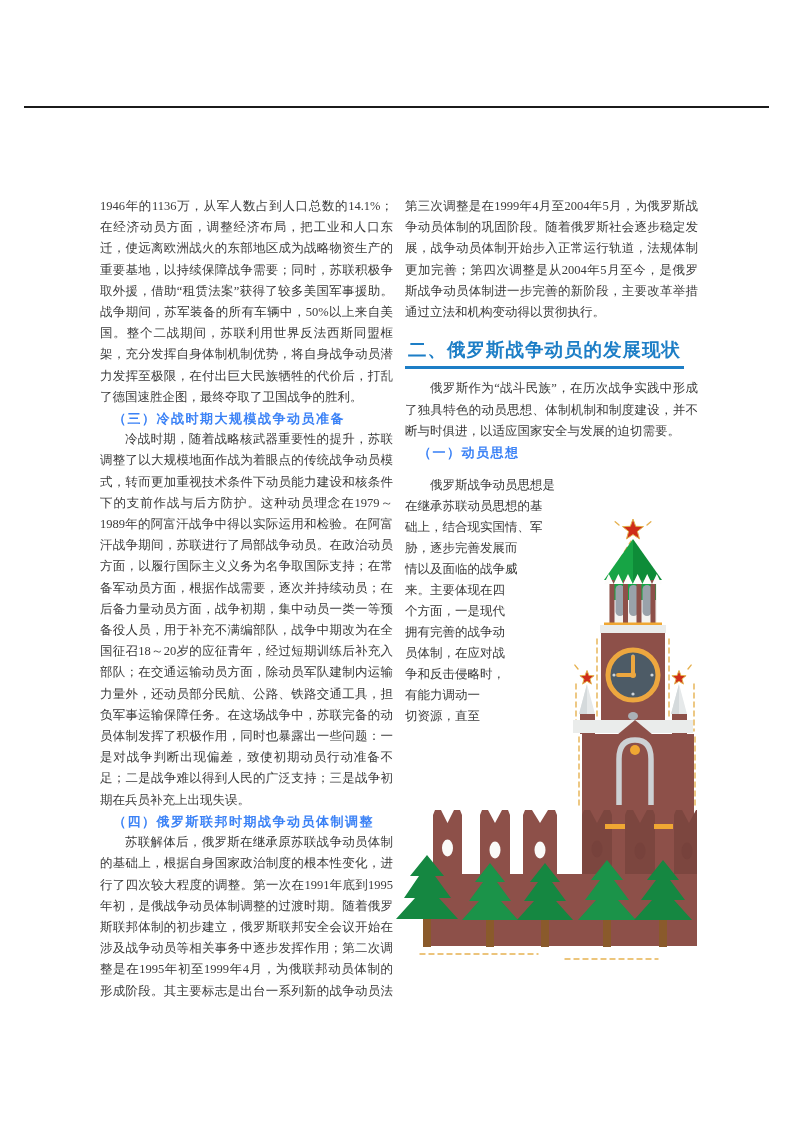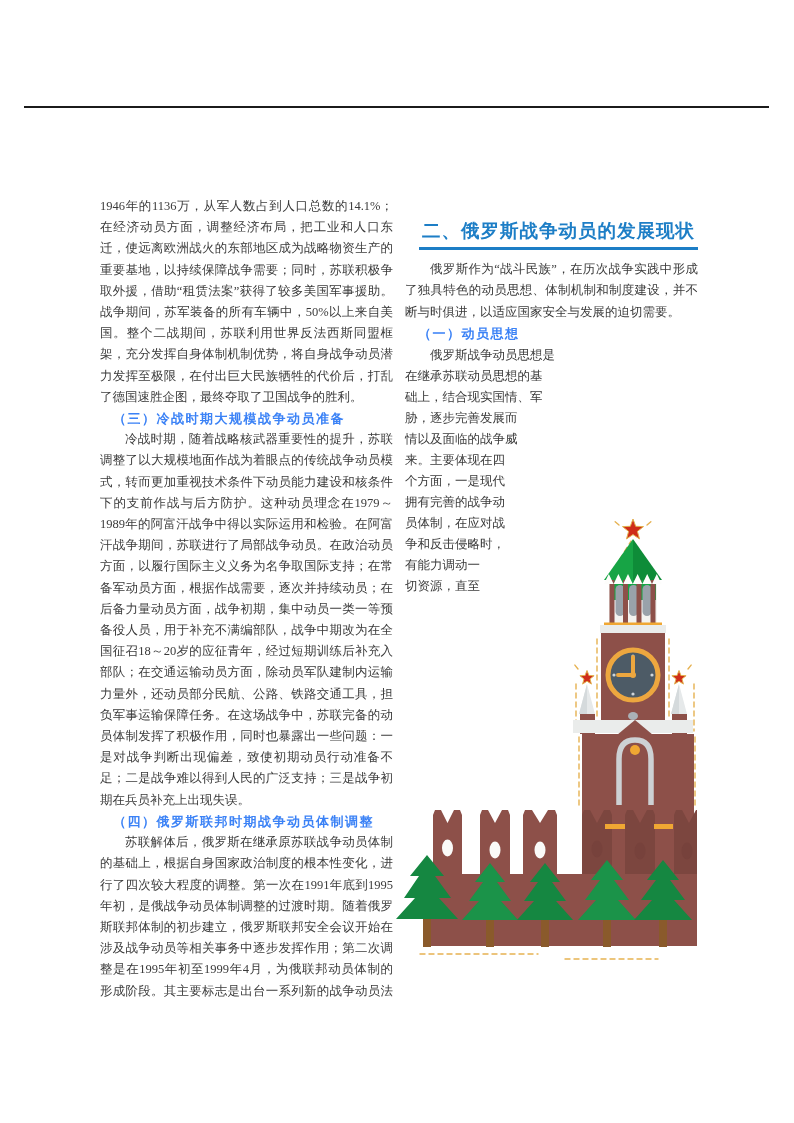--- a/index.html
+++ b/index.html
@@ -7,25 +7,25 @@
          font-family:"Liberation Serif", serif;color:#3a3a3a;}
   .top-rule{position:absolute;left:24px;top:106px;width:745px;height:2px;background:#1b1b1b;}
   .col{position:absolute;top:196px;width:293px;font-size:12.5px;line-height:21.2px;
        text-align:justify;text-justify:inter-ideograph;}
   .col-left{left:100px;}
   .col-right{left:405px;}
   p.body{margin:0;text-indent:25px;}
   p.body.noindent{text-indent:0;}
   h3.sub{font-family:"Liberation Sans",sans-serif;font-weight:bold;color:#3b82f6;
          font-size:13px;letter-spacing:1.5px;line-height:21.2px;margin:0;padding-left:13px;}
-  .section-wrap{text-align:right;margin:24px 0 9px 0;}
+  .section-wrap{text-align:left;margin:16px 0 9px 0;}
   h2.section{display:inline-block;margin:0;font-family:"Liberation Sans",sans-serif;
              font-weight:bold;color:#1d7ec6;font-size:18.5px;letter-spacing:1px;
              border-bottom:3px solid #1d7ec6;padding:0 3px 6px 3px;}
-  .wrap-block{margin-top:1px;}
+  .wrap-block{margin-top:12px;}
   .wrap-line{white-space:nowrap;line-height:21px;height:21px;}
   .wrap-line.first{text-indent:25px;}
   .kremlin{position:absolute;left:390px;top:517px;width:320px;height:470px;}
   .footer{position:absolute;top:1012px;right:52px;display:flex;align-items:center;gap:28px;
           font-family:"Liberation Sans",sans-serif;}
   .issue{font-size:11px;color:#8d8d8d;letter-spacing:1px;}
   .sep{width:1px;height:15px;background:#9a9a9a;}
   .mag{font-size:14.5px;font-weight:bold;color:#3f3f3f;letter-spacing:2px;}
   .pagenum{font-size:26px;color:#7f1d1d;}
 </style>
@@ -38,20 +38,21 @@
 
   <div class="col col-left">
     <p class="body noindent">1946年的1136万，从军人数占到人口总数的14.1%；在经济动员方面，调整经济布局，把工业和人口东迁，使远离欧洲战火的东部地区成为战略物资生产的重要基地，以持续保障战争需要；同时，苏联积极争取外援，借助“租赁法案”获得了较多美国军事援助。战争期间，苏军装备的所有车辆中，50%以上来自美国。整个二战期间，苏联利用世界反法西斯同盟框架，充分发挥自身体制机制优势，将自身战争动员潜力发挥至极限，在付出巨大民族牺牲的代价后，打乱了德国速胜企图，最终夺取了卫国战争的胜利。</p>
     <h3 class="sub">（三）冷战时期大规模战争动员准备</h3>
     <p class="body">冷战时期，随着战略核武器重要性的提升，苏联调整了以大规模地面作战为着眼点的传统战争动员模式，转而更加重视技术条件下动员能力建设和核条件下的支前作战与后方防护。这种动员理念在1979～1989年的阿富汗战争中得以实际运用和检验。在阿富汗战争期间，苏联进行了局部战争动员。在政治动员方面，以履行国际主义义务为名争取国际支持；在常备军动员方面，根据作战需要，逐次并持续动员；在后备力量动员方面，战争初期，集中动员一类一等预备役人员，用于补充不满编部队，战争中期改为在全国征召18～20岁的应征青年，经过短期训练后补充入部队；在交通运输动员方面，除动员军队建制内运输力量外，还动员部分民航、公路、铁路交通工具，担负军事运输保障任务。在这场战争中，苏联完备的动员体制发挥了积极作用，同时也暴露出一些问题：一是对战争判断出现偏差，致使初期动员行动准备不足；二是战争难以得到人民的广泛支持；三是战争初期在兵员补充上出现失误。</p>
     <h3 class="sub">（四）俄罗斯联邦时期战争动员体制调整</h3>
     <p class="body">苏联解体后，俄罗斯在继承原苏联战争动员体制的基础上，根据自身国家政治制度的根本性变化，进行了四次较大程度的调整。第一次在1991年底到1995年初，是俄战争动员体制调整的过渡时期。随着俄罗斯联邦体制的初步建立，俄罗斯联邦安全会议开始在涉及战争动员等相关事务中逐步发挥作用；第二次调整是在1995年初至1999年4月，为俄联邦动员体制的形成阶段。其主要标志是出台一系列新的战争动员法规和政策；</p>
   </div>
 
   <div class="col col-right">
+    <p class="body noindent">第三次调整是在1999年4月至2004年5月，为俄罗斯战争动员体制的巩固阶段。随着俄罗斯社会逐步稳定发展，战争动员体制开始步入正常运行轨道，法规体制更加完善；第四次调整是从2004年5月至今，是俄罗斯战争动员体制进一步完善的新阶段，主要改革举措通过立法和机构变动得以贯彻执行。</p>
     <div class="section-wrap">
       <h2 class="section">二、俄罗斯战争动员的发展现状</h2>
     </div>
     <p class="body">俄罗斯作为“战斗民族”，在历次战争实践中形成了独具特色的动员思想、体制机制和制度建设，并不断与时俱进，以适应国家安全与发展的迫切需要。</p>
     <h3 class="sub">（一）动员思想</h3>
     <div class="wrap-block">
       <div class="wrap-line first">俄罗斯战争动员思想是</div>
       <div class="wrap-line">在继承苏联动员思想的基</div>
       <div class="wrap-line">础上，结合现实国情、军</div>
       <div class="wrap-line">胁，逐步完善发展而</div>

